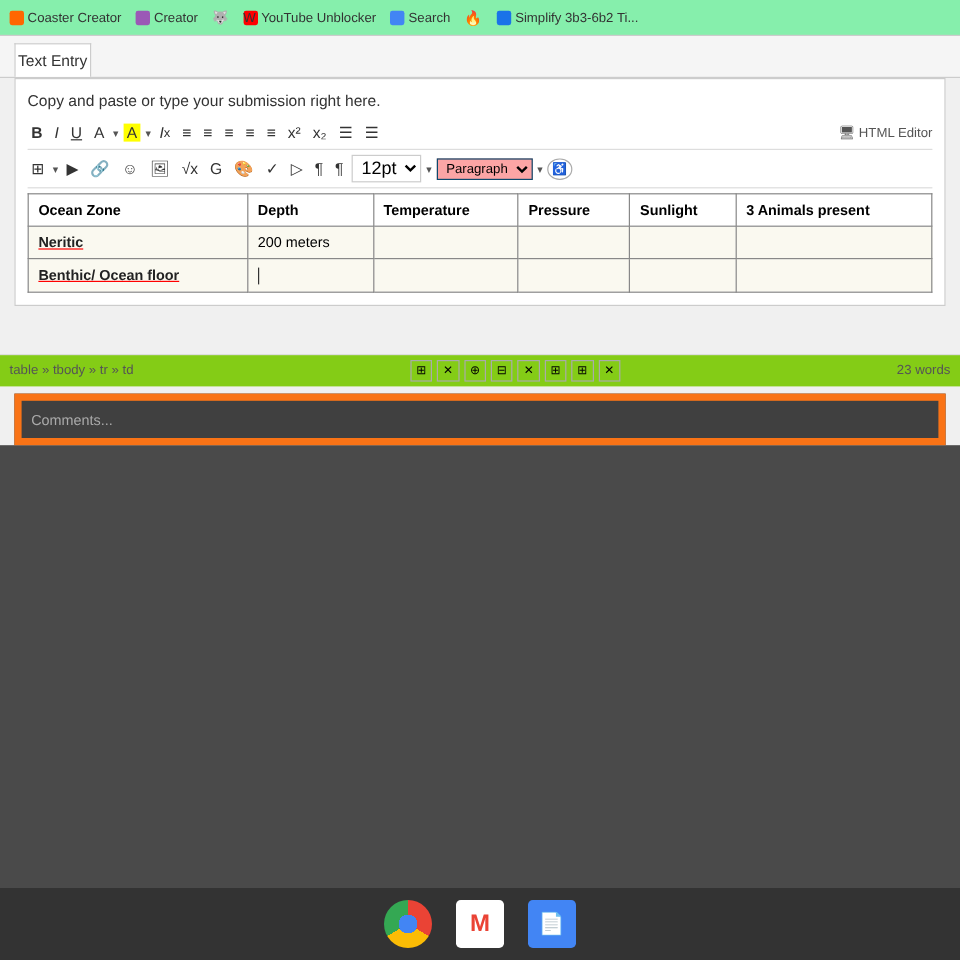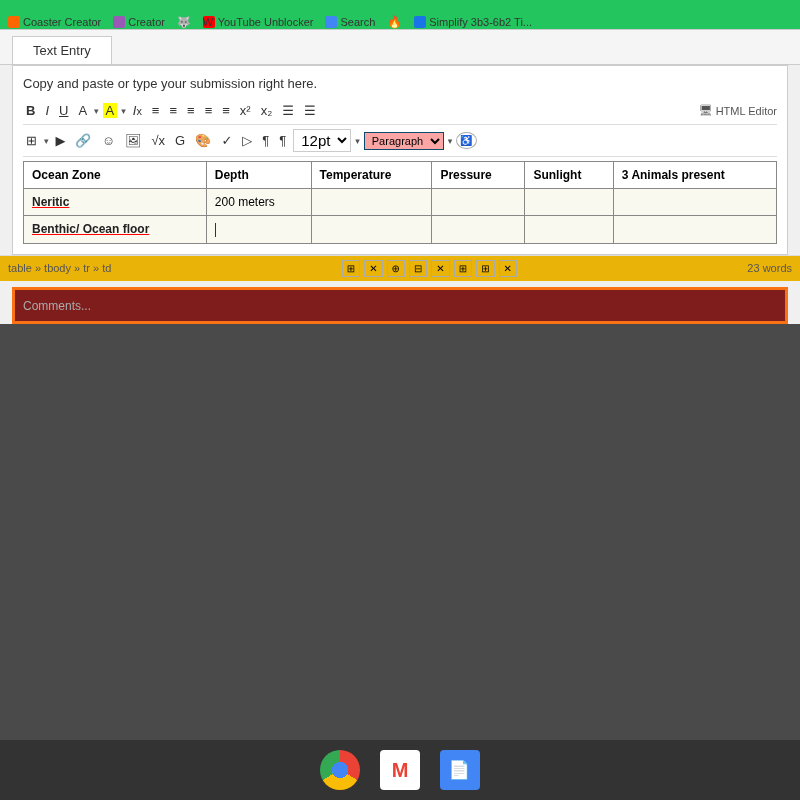--- a/index.html
+++ b/index.html
@@ -8,24 +8,24 @@
       background: #4a4a4a;
       font-family: Arial, sans-serif;
       font-size: 13px;
       width: 800px;
       height: 800px;
       overflow: hidden;
     }
 
     
     .browser-bar {
-      background: #22c55e;
+      background: #86efac;
       height: 30px;
       display: flex;
-      align-items: flex-end;
+      align-items: center;
       padding: 0 8px;
       gap: 8px;
       border-bottom: 1px solid #ccc;
     }
 
     .nav-links {
       display: flex;
       align-items: center;
       gap: 12px;
       font-size: 11px;
@@ -62,21 +62,21 @@
       background: #f5f5f5;
       border-bottom: 1px solid #ccc;
       padding: 6px 0 0 0;
     }
 
     .tab-item {
       display: inline-block;
       background: #fff;
       border: 1px solid #ccc;
       border-bottom: none;
-      padding: 6px 20px;
+      padding: 6px 2px;
       margin-left: 12px;
       font-size: 13px;
       font-weight: 500;
       color: #333;
       cursor: pointer;
     }
 
     
     .editor-container {
       background: #fff;
@@ -181,24 +181,25 @@
       text-decoration-color: red;
       color: #222;
     }
 
     
     .bottom-bar {
       display: flex;
       align-items: center;
       justify-content: space-between;
       padding: 4px 8px;
-      background: #eab308;
+      background: #84cc16;
       border-top: 1px solid #ddd;
       font-size: 11px;
       color: #555;
+      margin-top: 40px;
     }
 
     .breadcrumb {
       display: flex;
       align-items: center;
       gap: 4px;
     }
 
     .table-icons {
       display: flex;
@@ -215,22 +216,22 @@
     }
 
     .word-count {
       font-size: 11px;
       color: #555;
     }
 
     
     .comments-area {
       margin: 6px 12px;
-      border: 3px solid #f97316;
-      background: #7f1d1d;
+      border: 6px solid #f97316;
+      background: #404040;
       padding: 8px;
     }
 
     .comments-placeholder {
       color: #aaa;
       font-size: 12px;
     }
 
     
     .taskbar {

